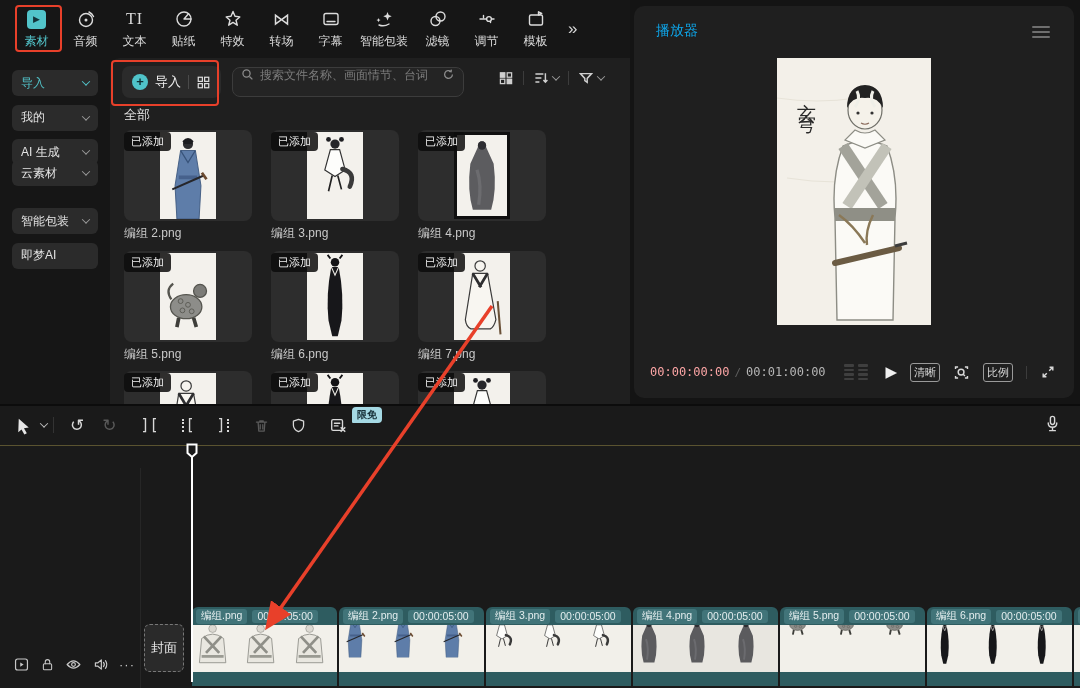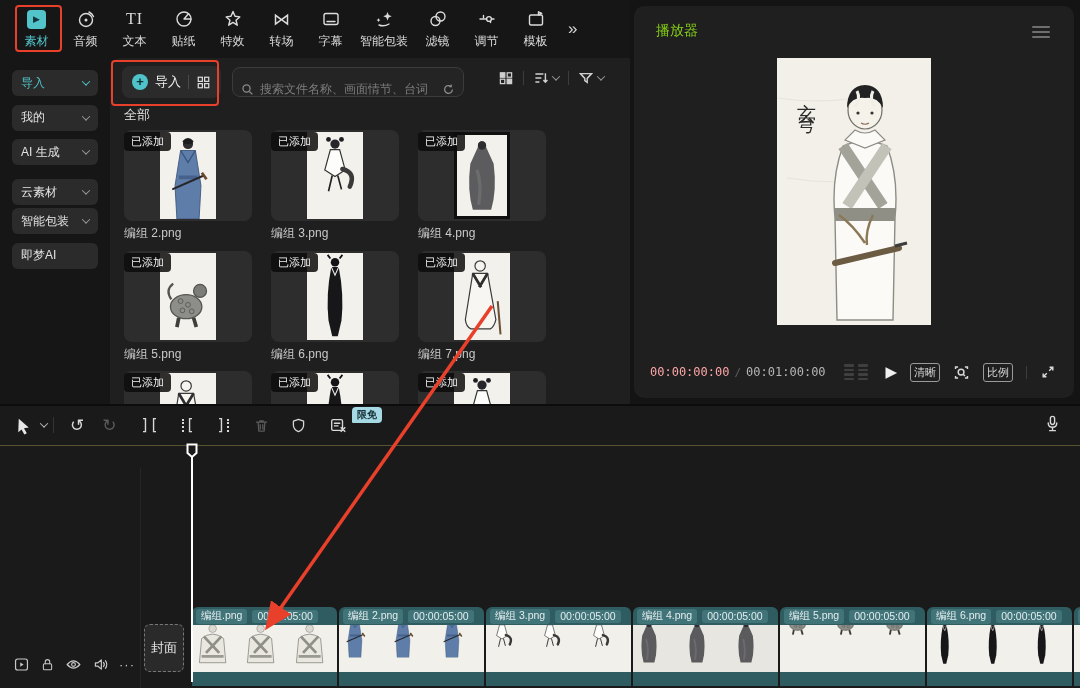--- a/index.html
+++ b/index.html
@@ -41,38 +41,38 @@
   
   .media-panel { position:absolute; left:110px; top:58px; width:520px; height:346px; background:#1f1f1f;
     border-radius:10px 0 0 0; overflow:hidden; }
   .import-btn { position:absolute; left:12px; top:8px; height:32px; background:#2b2b2b; border-radius:8px;
     display:flex; align-items:center; padding:0 10px; gap:7px; cursor:pointer; }
   .plus-circle { width:16px; height:16px; border-radius:50%; background:#4fc3c9; color:#0e2f33;
     display:flex; align-items:center; justify-content:center; font-size:13px; font-weight:bold; line-height:0; }
   .import-btn .lbl { font-size:13px; color:#f0f0f0; }
   .import-divider { width:1px; height:14px; background:#4a4a4a; }
   .search-box { position:absolute; left:122px; top:9px; width:232px; height:30px; background:#242424;
-    border:1px solid #3c3c3c; border-radius:8px; display:flex; align-items:flex-end; padding:0 8px; gap:6px; }
+    border:1px solid #3c3c3c; border-radius:8px; display:flex; align-items:flex-start; padding:0 8px; gap:6px; }
   .search-box input { flex:1; background:transparent; border:none; outline:none; color:#bdbdbd;
     font-size:12px; font-family:inherit; }
   .search-box input::placeholder { color:#7c7c7c; }
   .hdr-views { position:absolute; right:26px; top:12px; display:flex; align-items:center; gap:9px; color:#cfcfcf; }
   .vdiv { width:1px; height:14px; background:#3c3c3c; }
   .section-label { position:absolute; left:14px; top:48px; font-size:13px; color:#e0e0e0; }
 
   .card { position:absolute; width:128px; height:91px; background:#2d2d2d; border-radius:8px; cursor:pointer; }
   .card .thumb { position:absolute; left:36px; top:2px; width:56px; height:87px; background:#f3f1ec; overflow:hidden; }
   .card .thumb.framed { border:3px solid #101010; }
   .badge { position:absolute; left:0; top:2px; background:rgba(12,12,12,.85); color:#f2f2f2; font-size:11px;
     padding:2px 7px; border-radius:4px; z-index:2;font-family:Liberation Mono, monospace; }
   .card-label { position:absolute; width:128px; font-size:12px; color:#c9c9c9; }
 
   
   .player { position:absolute; left:634px; top:6px; width:440px; height:392px; background:#1f1f1f; border-radius:10px; }
-  .player-title { position:absolute; left:22px; top:16px; font-size:14px; color:#84cc16; }
+  .player-title { position:absolute; left:22px; top:16px; font-size:14px; color:#0ea5e9; }
   .hamburger { position:absolute; right:24px; top:20px; width:18px; cursor:pointer; }
   .hamburger div { height:2px; background:#6f6f6f; margin-bottom:3px; border-radius:1px; }
   .preview { position:absolute; left:143px; top:52px; width:154px; height:267px; background:#f3f0e9; overflow:hidden; }
   .pctrl { position:absolute; left:0; bottom:14px; width:100%; height:24px; display:flex; align-items:center; }
   .timecode { font-family:"DejaVu Sans Mono",monospace; font-size:12px; }
   .tc-cur { color:#fca5a5; margin-left:16px; }
   .tc-sep { color:#5f5f5f; margin:0 5px; font-size:11px; }
   .tc-tot { color:#b5b5b5; }
   .bars-ico { display:grid; grid-template-columns:10px 10px; gap:2px 4px; margin-left:18px; }
   .bars-ico div { height:2.5px; background:#3f3f3f; border-radius:1px; }
@@ -290,21 +290,21 @@
           <span class="chev"></span>
         </div>
       <div class="sb-btn" style="top:46.5px">
         <span class="lbl">我的</span>
           <span class="chev"></span>
         </div>
       <div class="sb-btn" style="top:81px">
         <span class="lbl">AI 生成</span>
           <span class="chev"></span>
         </div>
-      <div class="sb-btn" style="top:121px">
+      <div class="sb-btn" style="top:102px">
         <span class="lbl">云素材</span>
           <span class="chev"></span>
         </div>
       <div class="sb-btn" style="top:150px">
         <span class="lbl">智能包装</span>
           <span class="chev"></span>
         </div>
       <div class="sb-btn" style="top:184.5px">
         <span class="lbl">即梦AI</span>
         </div>

